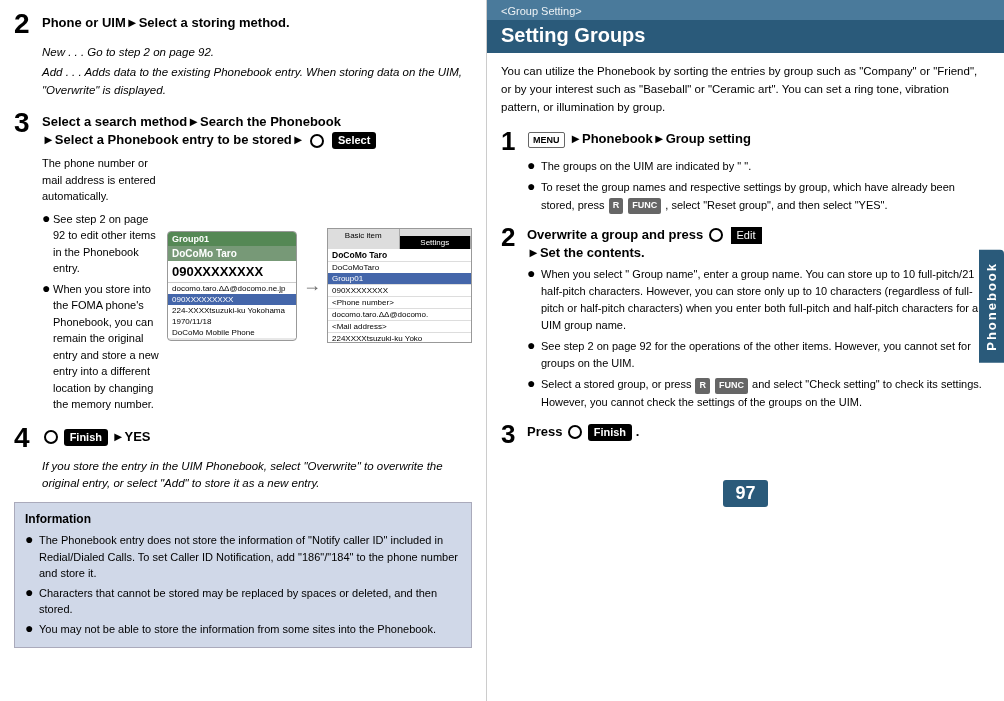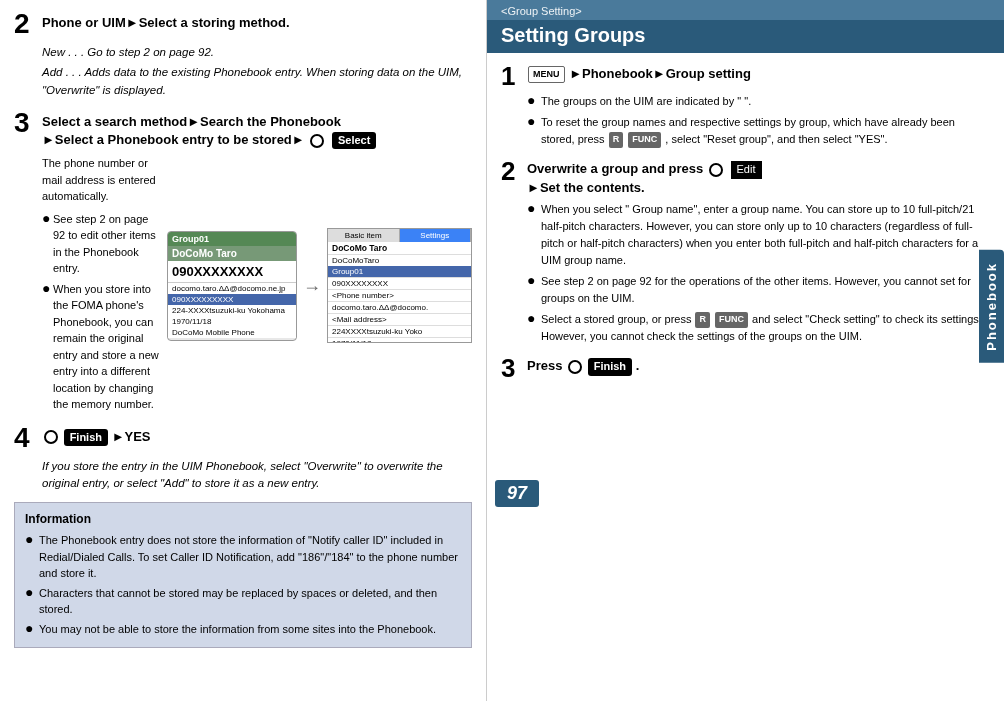--- a/index.html
+++ b/index.html
@@ -144,22 +144,23 @@
       background: #ddd;
       font-size: 8px;
     }
     .ps2-tab {
       flex: 1;
       text-align: center;
       padding: 2px;
       border-right: 1px solid #aaa;
     }
     .ps2-tab.active {
-      background: #3b82f6;
-      color: #fff;
+      background: #000000;
+      color: #fff;
+      margin-top: 7px;
     }
 
     
     .finish-btn {
       display: inline-block;
       background: #000;
       color: #fff;
       font-size: 11px;
       font-weight: bold;
       padding: 1px 6px;
@@ -307,24 +308,23 @@
       font-weight: bold;
       padding: 1px 4px;
       border-radius: 2px;
       vertical-align: middle;
       margin: 0 1px;
     }
 
     
     .page-number-area {
       display: flex;
-      justify-content: flex-start;
+      justify-content: center;
       align-items: flex-end;
       padding: 6px 8px;
-      font-style: italic;
     }
     .page-number-box {
       background: #2a5a7a;
       color: #fff;
       font-size: 18px;
       font-weight: bold;
       padding: 3px 12px;
       border-radius: 3px;
     }
 
@@ -450,20 +450,21 @@
 
   <div class="right-header">
     <span class="right-header-sub">&lt;Group Setting&gt;</span>
   </div>
   <div class="right-title-bar">
     <span>Setting Groups</span>
   </div>
 
   <div class="right-content">
 
+    <p class="right-intro">You can utilize the Phonebook by sorting the entries by group such as "Company" or "Friend", or by your interest such as "Baseball" or "Ceramic art". You can set a ring tone, vibration pattern, or illumination by group.</p>
 
     <div class="r-step">
       <div class="r-step-header">
         <span class="r-step-num">1</span>
         <span class="r-step-title">
           <span class="menu-btn">MENU</span>
           <span>►Phonebook►Group setting</span>
         </span>
       </div>
       <div class="r-step-bullets">

